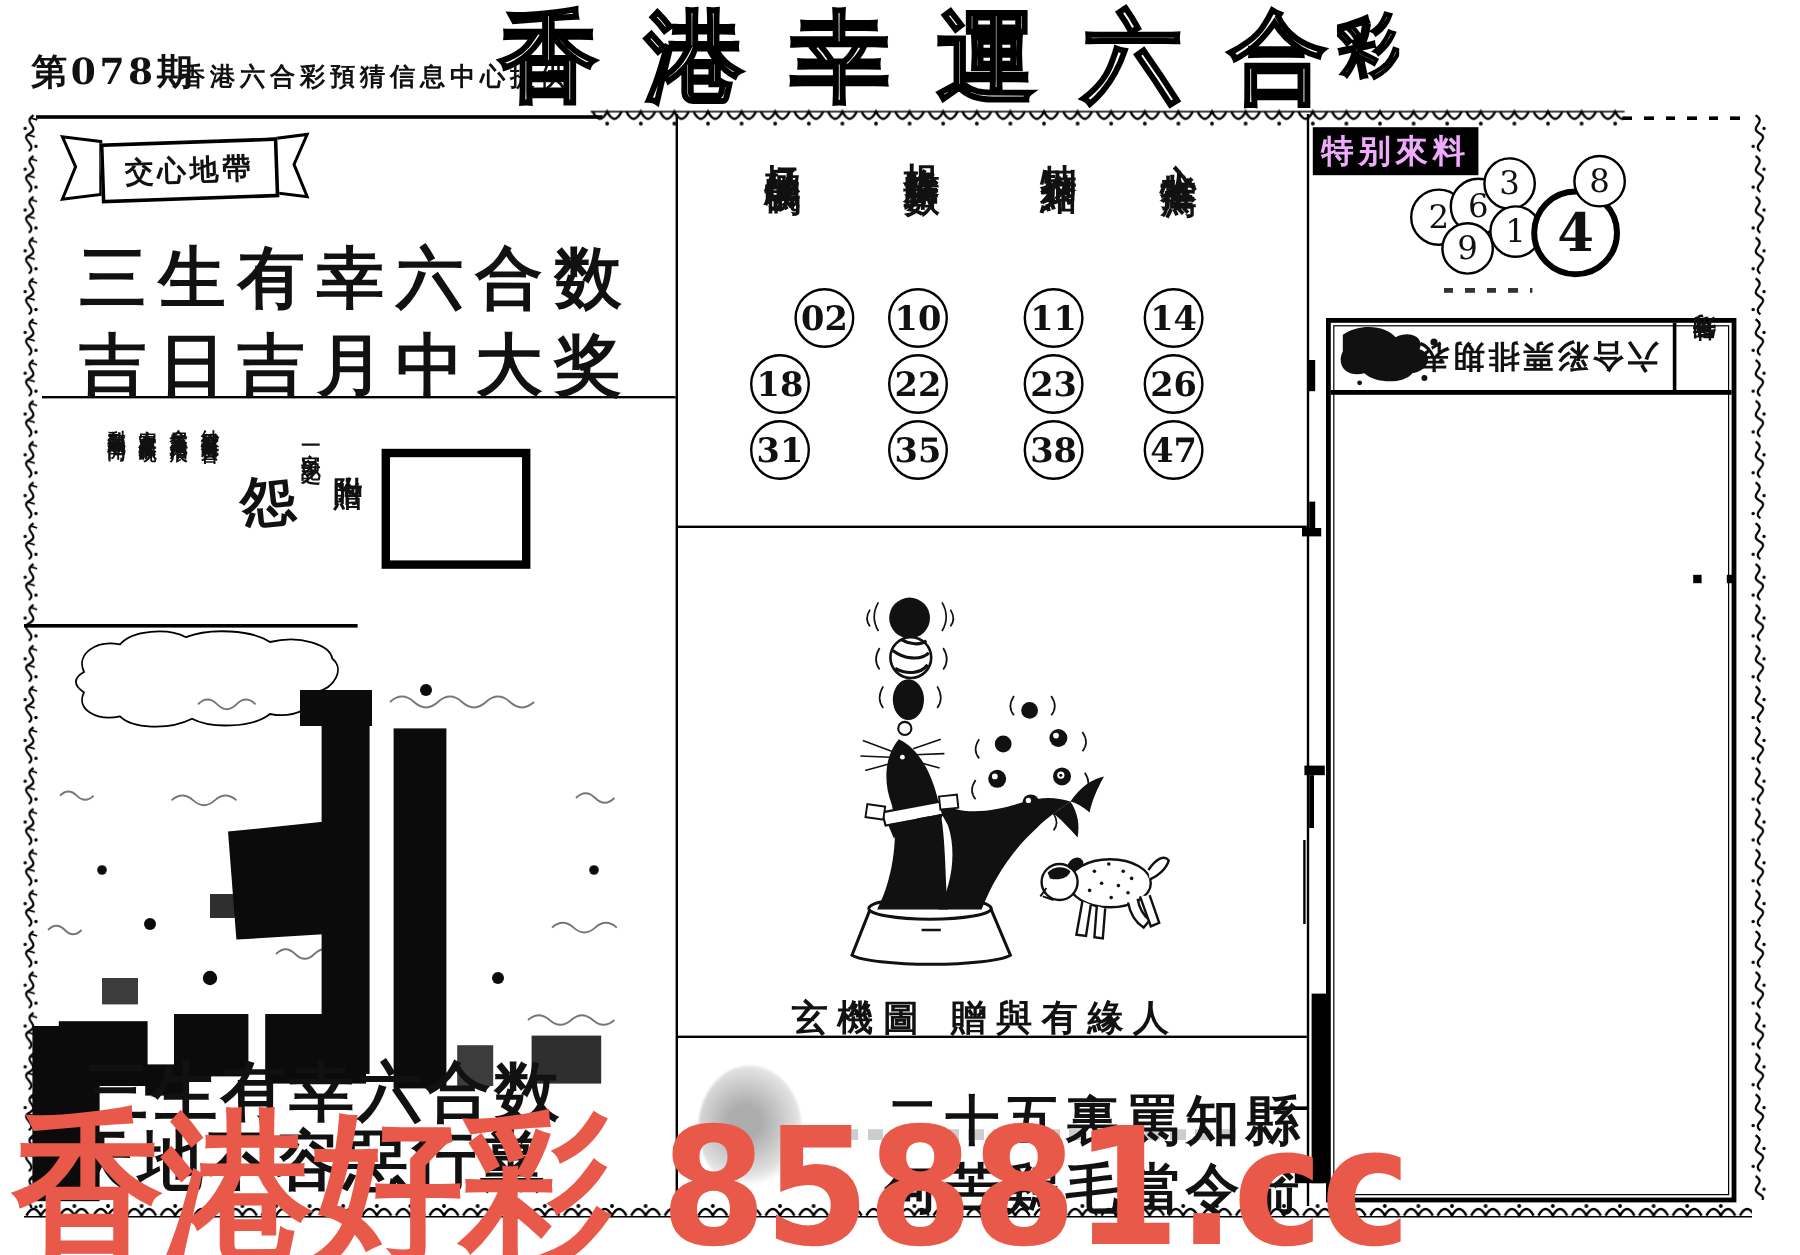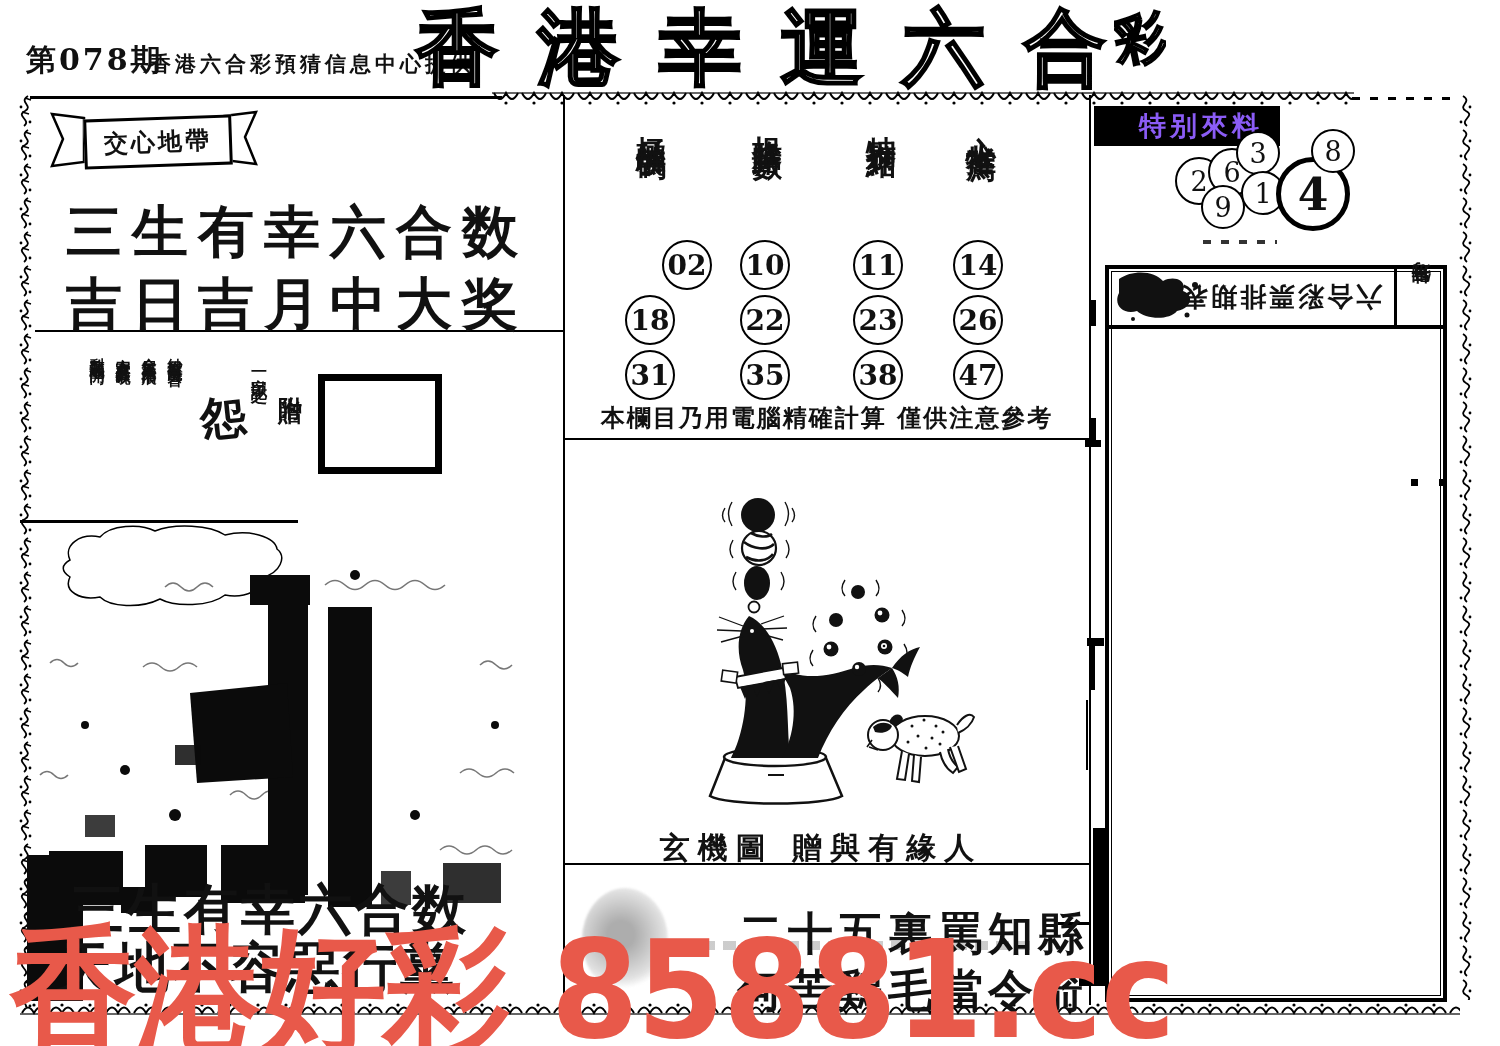--- a/index.html
+++ b/index.html
@@ -32,22 +32,22 @@
   .ball.sm{width:46px;height:46px;transform:translate(-50%,-50%);}
   .note-line{left:566px;top:402px;width:522px;text-align:center;font:700 24px "DejaVu Sans",sans-serif;letter-spacing:2px;}
   .caption{left:566px;top:828px;width:510px;text-align:center;font:600 30px "DejaVu Serif",serif;letter-spacing:8px;}
   .riddle{left:566px;width:522px;text-align:right;font:700 45px "DejaVu Serif",serif;letter-spacing:5px;white-space:nowrap;z-index:4;margin-top:20px;}
   .stamp-blob{left:582px;top:888px;width:86px;height:104px;border-radius:50%;
       background:radial-gradient(circle at 45% 45%, #777 0 18%, #9a9a9a 35%, #cfcfcf 60%, transparent 72%);
       opacity:.6;filter:blur(1px);}
   .scratch{left:702px;top:941px;width:336px;height:9px;opacity:.5;
       background:repeating-linear-gradient(90deg,#9a9a9a 0 13px,transparent 13px 21px);}
   
-  .special-label{left:1094px;top:106px;width:158px;height:40px;background:#000;color:#8b5cf6;
-      display:flex;align-items:center;justify-content:center;font:700 27px "DejaVu Sans",sans-serif;letter-spacing:4px;padding-left:28px;}
+  .special-label{left:1094px;top:106px;width:138px;height:40px;background:#000;color:#f0abfc;
+      display:flex;align-items:center;justify-content:center;font:700 27px "DejaVu Sans",sans-serif;letter-spacing:4px;}
   .sball{position:absolute;border:2px solid #000;border-radius:50%;background:#fff;
       display:flex;align-items:center;justify-content:center;font:500 27px "DejaVu Serif",serif;
       width:40px;height:40px;transform:translate(-50%,-50%);}
   .sball.big{width:64px;height:64px;border-width:5px;font:700 44px "DejaVu Serif",serif;}
   .dashdot{background:repeating-linear-gradient(90deg,#000 0 8px,transparent 8px 18px);}
   
   .sched{left:1105px;top:265px;width:342px;height:737px;border:4px solid #000;background:#fff;box-sizing:border-box;}
   .sched .inner{position:absolute;left:2px;top:2px;right:2px;bottom:2px;border:1px solid #000;}
   .sched-head{position:absolute;left:0;top:0;right:0;height:56px;border-bottom:4px solid #000;display:flex;}
   .sched-title{flex:1;display:flex;align-items:center;justify-content:center;transform:rotate(180deg);
@@ -202,21 +202,20 @@
   <div class="abs ball sm" style="left:765px;top:265px;">10</div>
   <div class="abs ball sm" style="left:765px;top:320px;text-align:right;">22</div>
   <div class="abs ball sm" style="left:765px;top:375px;">35</div>
   <div class="abs ball sm" style="left:878px;top:265px;">11</div>
   <div class="abs ball sm" style="left:878px;top:320px;font-weight:700;">23</div>
   <div class="abs ball sm" style="left:878px;top:375px;font-weight:700;">38</div>
   <div class="abs ball sm" style="left:978px;top:265px;">14</div>
   <div class="abs ball sm" style="left:978px;top:320px;">26</div>
   <div class="abs ball sm" style="left:978px;top:375px;">47</div>
 
-  <div class="abs note-line">本欄目乃用電腦精確計算 僅供注意參考</div>
 
   <svg class="abs" style="left:640px;top:468px;" width="420" height="348">
 
     <path d="M85,290 L70,328 A68,10 0 0 0 202,328 L186,290 Z" fill="#fff" stroke="#111" stroke-width="2.5"></path>
     <ellipse cx="135" cy="289" rx="51" ry="9" fill="#fff" stroke="#111" stroke-width="2.5"></ellipse>
     <path d="M128,307 h16" stroke="#111" stroke-width="2"></path>
 
     <circle cx="118" cy="47" r="17" fill="#111"></circle>
     <circle cx="119" cy="80" r="17" fill="#fff" stroke="#111" stroke-width="2.2"></circle>
     <path d="M104,74 C113,81 127,83 134,76 M106,89 C115,94 127,94 133,86 M111,65 C118,69 127,70 132,66" stroke="#111" stroke-width="2.6" fill="none"></path>

